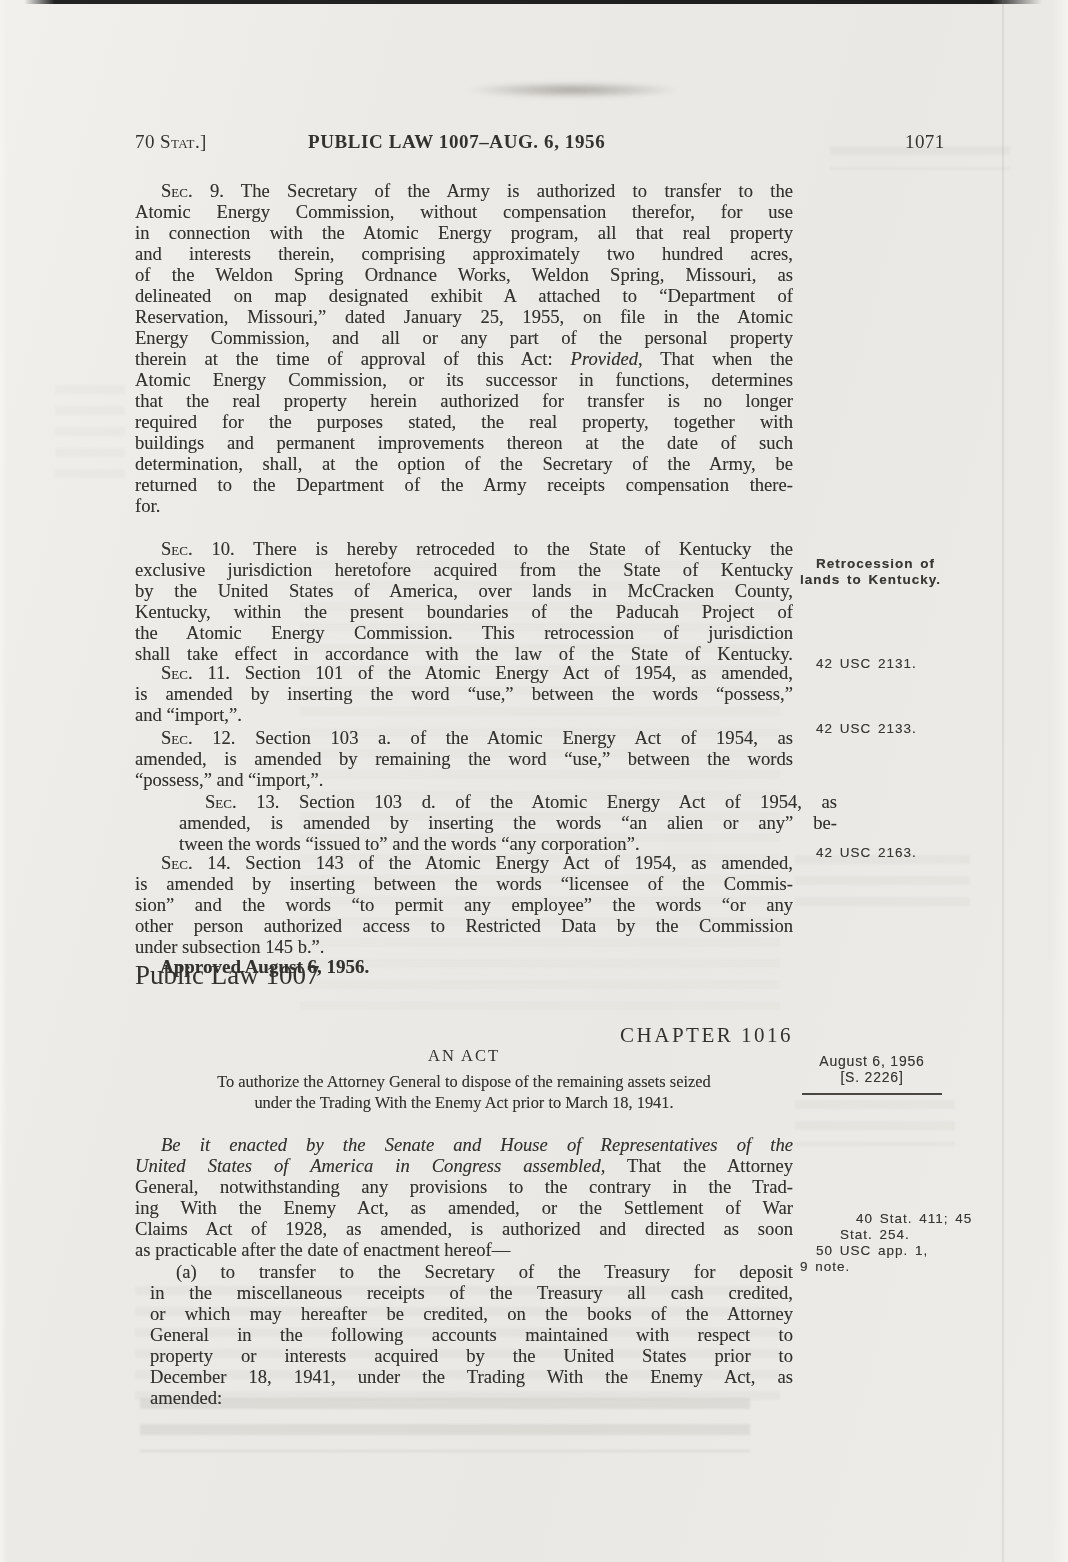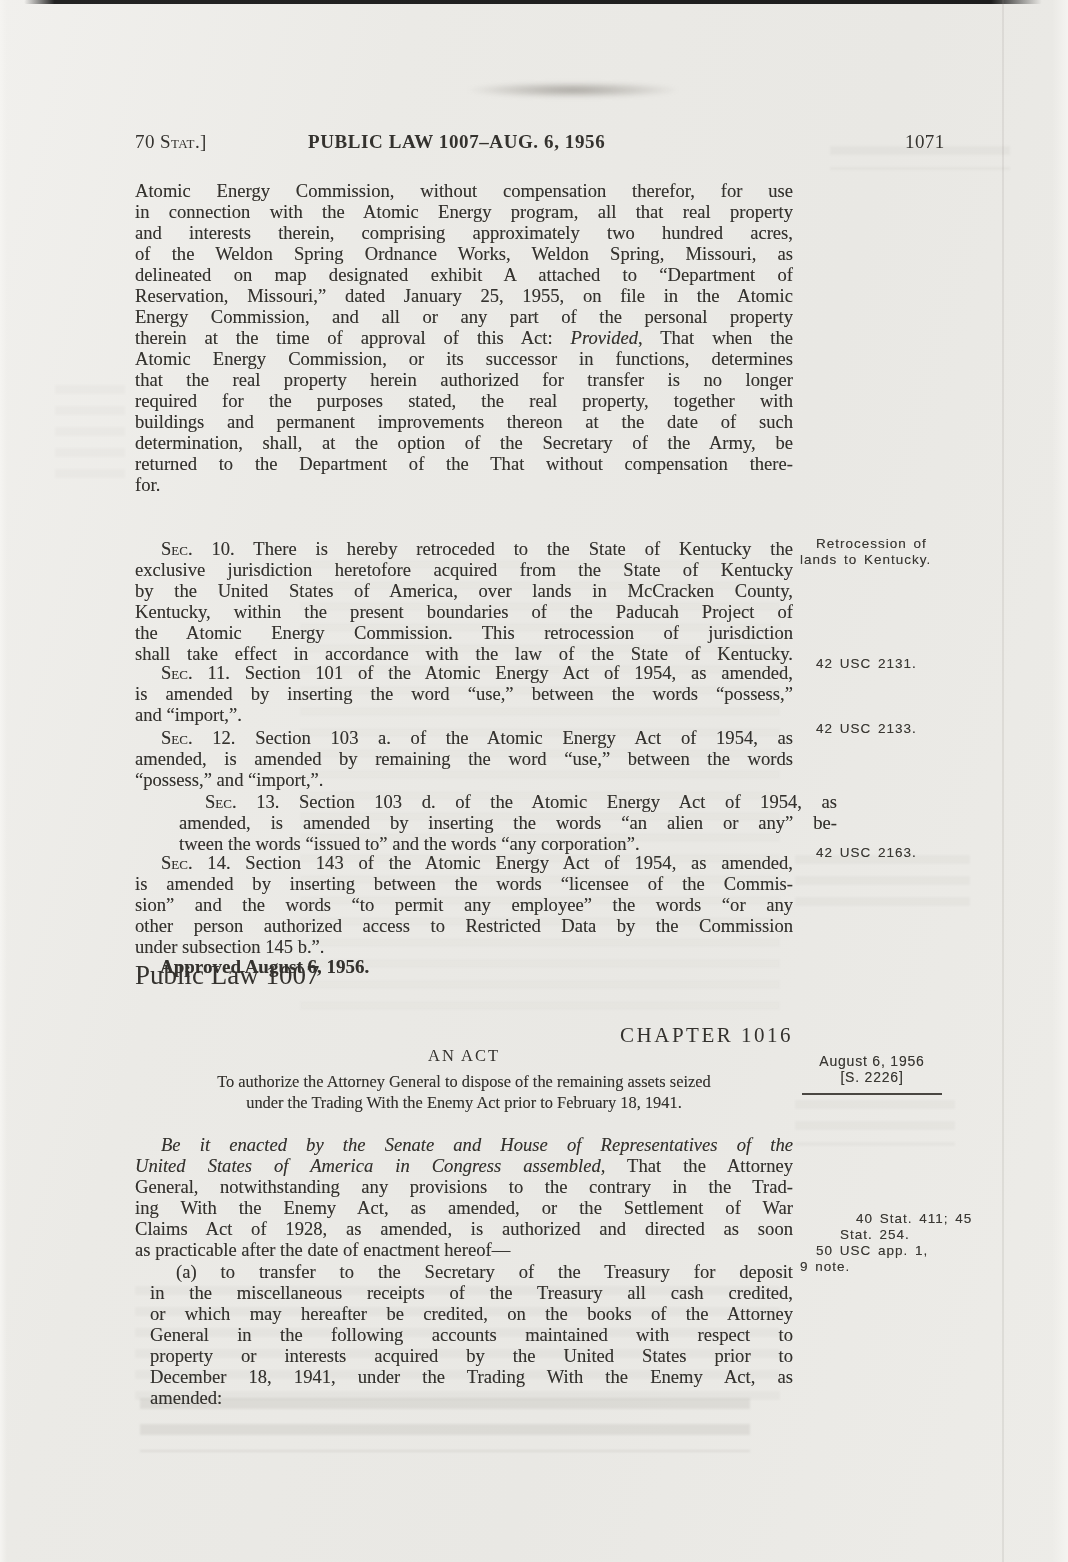--- a/index.html
+++ b/index.html
@@ -88,34 +88,35 @@
   <div class="ghost glines g6"></div>
   <div class="ghost g7"></div>
   <div class="ghost glines g8"></div>
 
   <div class="hdr" id="hdr-left">70 <span class="sc">Stat.</span>]</div>
   <div class="hdr" id="hdr-center">PUBLIC LAW 1007–AUG. 6, 1956</div>
   <div class="hdr" id="hdr-right">1071</div>
 
   <div id="text-layer">
       <div class="para " style="top: 180px;">
+        <div class="line indent"><span class="sc">Sec.</span> 9. The Secretary of the Army is authorized to transfer to the</div>
         <div class="line">Atomic Energy Commission, without compensation therefor, for use</div>
         <div class="line">in connection with the Atomic Energy program, all that real property</div>
         <div class="line">and interests therein, comprising approximately two hundred acres,</div>
         <div class="line">of the Weldon Spring Ordnance Works, Weldon Spring, Missouri, as</div>
         <div class="line">delineated on map designated exhibit A attached to “Department of</div>
         <div class="line">Reservation, Missouri,” dated January 25, 1955, on file in the Atomic</div>
         <div class="line">Energy Commission, and all or any part of the personal property</div>
         <div class="line">therein at the time of approval of this Act: <i>Provided</i>, That when the</div>
         <div class="line">Atomic Energy Commission, or its successor in functions, determines</div>
         <div class="line">that the real property herein authorized for transfer is no longer</div>
         <div class="line">required for the purposes stated, the real property, together with</div>
         <div class="line">buildings and permanent improvements thereon at the date of such</div>
         <div class="line">determination, shall, at the option of the Secretary of the Army, be</div>
-        <div class="line">returned to the Department of the That without compensation there-</div>
+        <div class="line">returned to the Department of the Army receipts compensation there-</div>
         <div class="line short">for.</div>
       </div>
       <div class="para " style="top: 538px;">
         <div class="line indent"><span class="sc">Sec.</span> 10. There is hereby retroceded to the State of Kentucky the</div>
         <div class="line">exclusive jurisdiction heretofore acquired from the State of Kentucky</div>
         <div class="line">by the United States of America, over lands in McCracken County,</div>
         <div class="line">Kentucky, within the present boundaries of the Paducah Project of</div>
         <div class="line">the Atomic Energy Commission.  This retrocession of jurisdiction</div>
         <div class="line">shall take effect in accordance with the law of the State of Kentucky.</div>
       </div>
@@ -136,21 +137,21 @@
       </div>
       <div class="para " style="top: 852px;">
         <div class="line indent"><span class="sc">Sec.</span> 14. Section 143 of the Atomic Energy Act of 1954, as amended,</div>
         <div class="line">is amended by inserting between the words “licensee of the Commis-</div>
         <div class="line">sion” and the words “to permit any employee” the words “or any</div>
         <div class="line">other person authorized access to Restricted Data by the Commission</div>
         <div class="line short">under subsection 145 b.”.</div>
       </div>
       <div class="para acttitle center" style="top: 1071px;">
         <div class="line">To authorize the Attorney General to dispose of the remaining assets seized</div>
-        <div class="line short">under the Trading With the Enemy Act prior to February 18, 1941.</div>
+        <div class="line short">under the Trading With the Enemy Act prior to March 18, 1941.</div>
       </div>
       <div class="para " style="top: 1134px;">
         <div class="line indent"><i>Be it enacted by the Senate and House of Representatives of the</i></div>
         <div class="line"><i>United States of America in Congress assembled,</i> That the Attorney</div>
         <div class="line">General, notwithstanding any provisions to the contrary in the Trad-</div>
         <div class="line">ing With the Enemy Act, as amended, or the Settlement of War</div>
         <div class="line">Claims Act of 1928, as amended, is authorized and directed as soon</div>
         <div class="line short">as practicable after the date of enactment hereof—</div>
       </div>
       <div class="para narrow" style="top: 1261px;">
@@ -168,21 +169,21 @@
 
   <div id="pl-heading">Public Law 1007</div>
   <div id="chapter">CHAPTER 1016</div>
   <div id="an-act">AN ACT</div>
 
   <div id="date-note">
     <div>August 6, 1956</div>
     <div>[S. 2226]</div>
   </div>
   <div id="margin-layer">
-      <div class="mnote" style="top: 536px;">
+      <div class="mnote" style="top: 556px; font-weight: bold;">
         <div class="mn-line mn-first">Retrocession of</div>
         <div class="mn-line">lands to Kentucky.</div>
       </div>
       <div class="mnote" style="top: 656px;">
         <div class="mn-line mn-first">42 USC 2131.</div>
       </div>
       <div class="mnote" style="top: 721px;">
         <div class="mn-line mn-first">42 USC 2133.</div>
       </div>
       <div class="mnote" style="top: 845px;">

